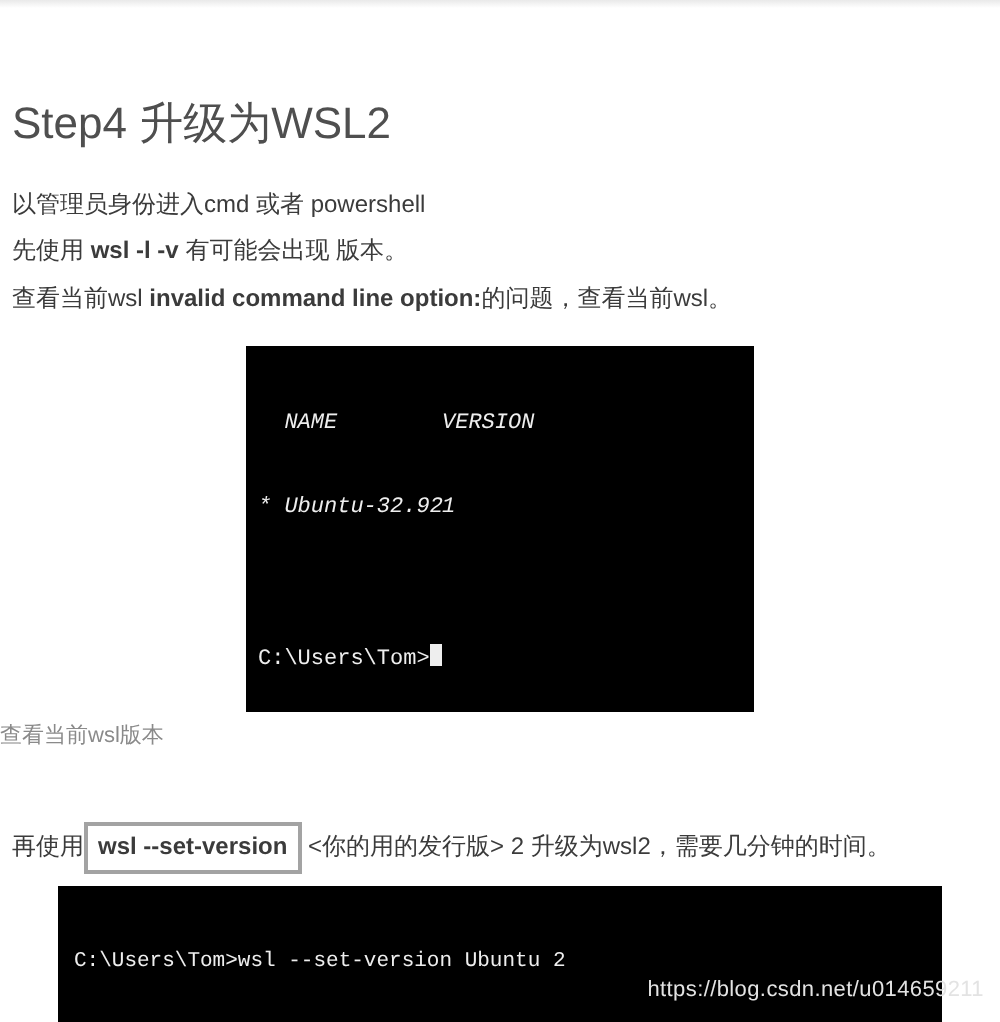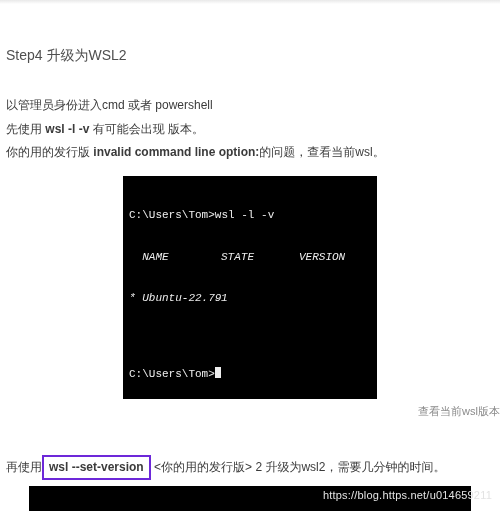--- a/index.html
+++ b/index.html
@@ -8,24 +8,24 @@
       background: #fff;
       width: 500px;
       height: 511px;
       overflow: hidden;
       font-size: 12px;
       color: #3b3b3b;
       line-height: 1.6;
       position: relative;
     }
     .heading {
-      font-size: 14px;
+      font-size: 22px;
       font-weight: 400;
       color: #4f4f4f;
-      margin: 8px 0 30px 6px;
+      margin: 8px 0 14px 6px;
     }
     .para {
       margin: 0 0 4px 6px;
     }
     .bold { font-weight: 700; }
     .terminal {
       background: #000;
       color: #eee;
       font-family: Consolas, "Courier New", monospace;
       font-size: 11px;
@@ -35,29 +35,29 @@
     .term-block-1 {
       width: 254px;
       margin: 14px auto 2px auto;
       padding: 6px 6px 4px 6px;
     }
     .term-block-1 .row { display: flex; font-style: italic; }
     .term-block-1 .c1 { width: 92px; }
     .term-block-1 .c2 { width: 78px; }
     .term-block-1 .c3 { width: 60px; }
     .caption {
-      text-align: right;
+      text-align: left;
       color: #8a8a8a;
       font-size: 11px;
       margin: 4px 0 0 0;
     }
     .spacer-lg { height: 34px; }
     .setver-line { margin: 0 0 6px 6px; }
     .red-box {
-      border: 2px solid #6d28d9;
+      border: 2px solid #a3a3a3;
       padding: 1px 5px;
       display: inline-block;
     }
     .term-block-2 {
       width: 442px;
       margin: 0 auto 2px auto;
       padding: 6px 8px 6px 8px;
       font-size: 10.5px;
     }
     .cursor {
@@ -84,45 +84,43 @@
 
 <div class="top-fade"></div>
 
 <h2 class="heading">Step4 升级为WSL2</h2>
 
 <p class="para">以管理员身份进入cmd 或者 powershell</p>
 <p class="para">
   <span>先使用 </span><span class="bold">wsl -l -v</span><span> 有可能会出现 版本。</span>
 </p>
 <p class="para">
-  <span>你的用的发行版 </span><span class="bold">invalid command line option:</span><span>的问题，查看当前wsl。</span>
+  <span>查看当前wsl </span><span class="bold">invalid command line option:</span><span>的问题，查看当前wsl。</span>
 </p>
 
 <div class="terminal term-block-1">
-  <div><span>C:\Users\Tom&gt;</span><span>wsl -l -v</span></div>
   <div class="row">
     <span class="c1">  NAME</span>
-    <span class="c2">STATE</span>
     <span class="c3">VERSION</span>
   </div>
   <div class="row">
-    <span class="c1"><span>* </span><span>Ubuntu-22.79</span></span>
+    <span class="c1"><span>* </span><span>Ubuntu-32.92</span></span>
     <span class="c3">1</span>
   </div>
   <div style="height:6px"></div>
   <div><span>C:\Users\Tom&gt;</span><span class="cursor"></span></div>
 </div>
 <div class="caption">查看当前wsl版本</div>
 
 <div class="spacer-lg"></div>
 
 <p class="setver-line">
   <span>再使用</span><span class="red-box bold">wsl --set-version</span><span> &lt;你的用的发行版&gt; 2 升级为wsl2，需要几分钟的时间。</span>
 </p>
 
 <div class="terminal term-block-2">
   <div>C:\Users\Tom&gt;wsl --set-version Ubuntu 2</div>
   
   
   
 </div>
 
-<div class="watermark">https://blog.https.net/u014659211</div>
+<div class="watermark">https://blog.csdn.net/u014659211</div>
 
 </body></html>

